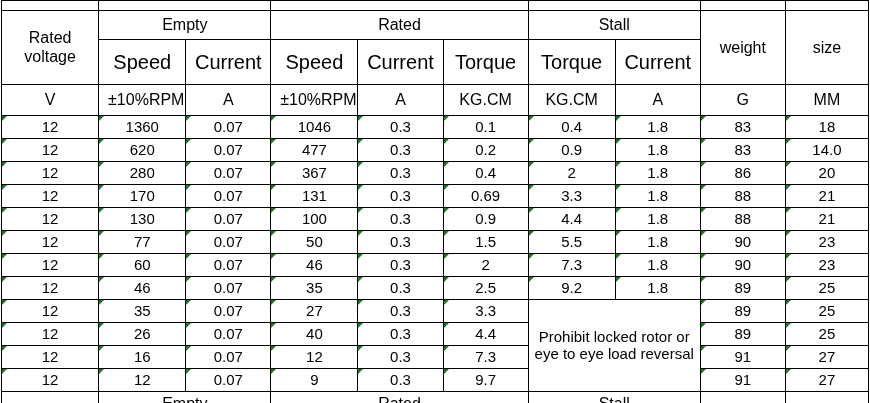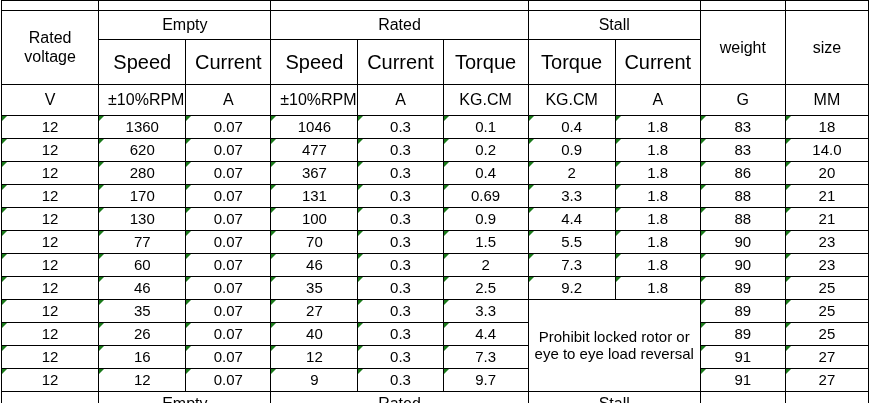--- a/index.html
+++ b/index.html
@@ -206,21 +206,21 @@
         <td class="mark">0.9</td>
         <td class="mark">4.4</td>
         <td class="mark">1.8</td>
         <td class="mark">88</td>
         <td class="mark">21</td>
       </tr>
       <tr class="data-row">
         <td class="mark">12</td>
         <td class="mark">77</td>
         <td class="mark">0.07</td>
-        <td class="mark">70</td>
+        <td class="mark">50</td>
         <td class="mark">0.3</td>
         <td class="mark">1.5</td>
         <td class="mark">5.5</td>
         <td class="mark">1.8</td>
         <td class="mark">90</td>
         <td class="mark">23</td>
       </tr>
       <tr class="data-row">
         <td class="mark">12</td>
         <td class="mark">60</td>

